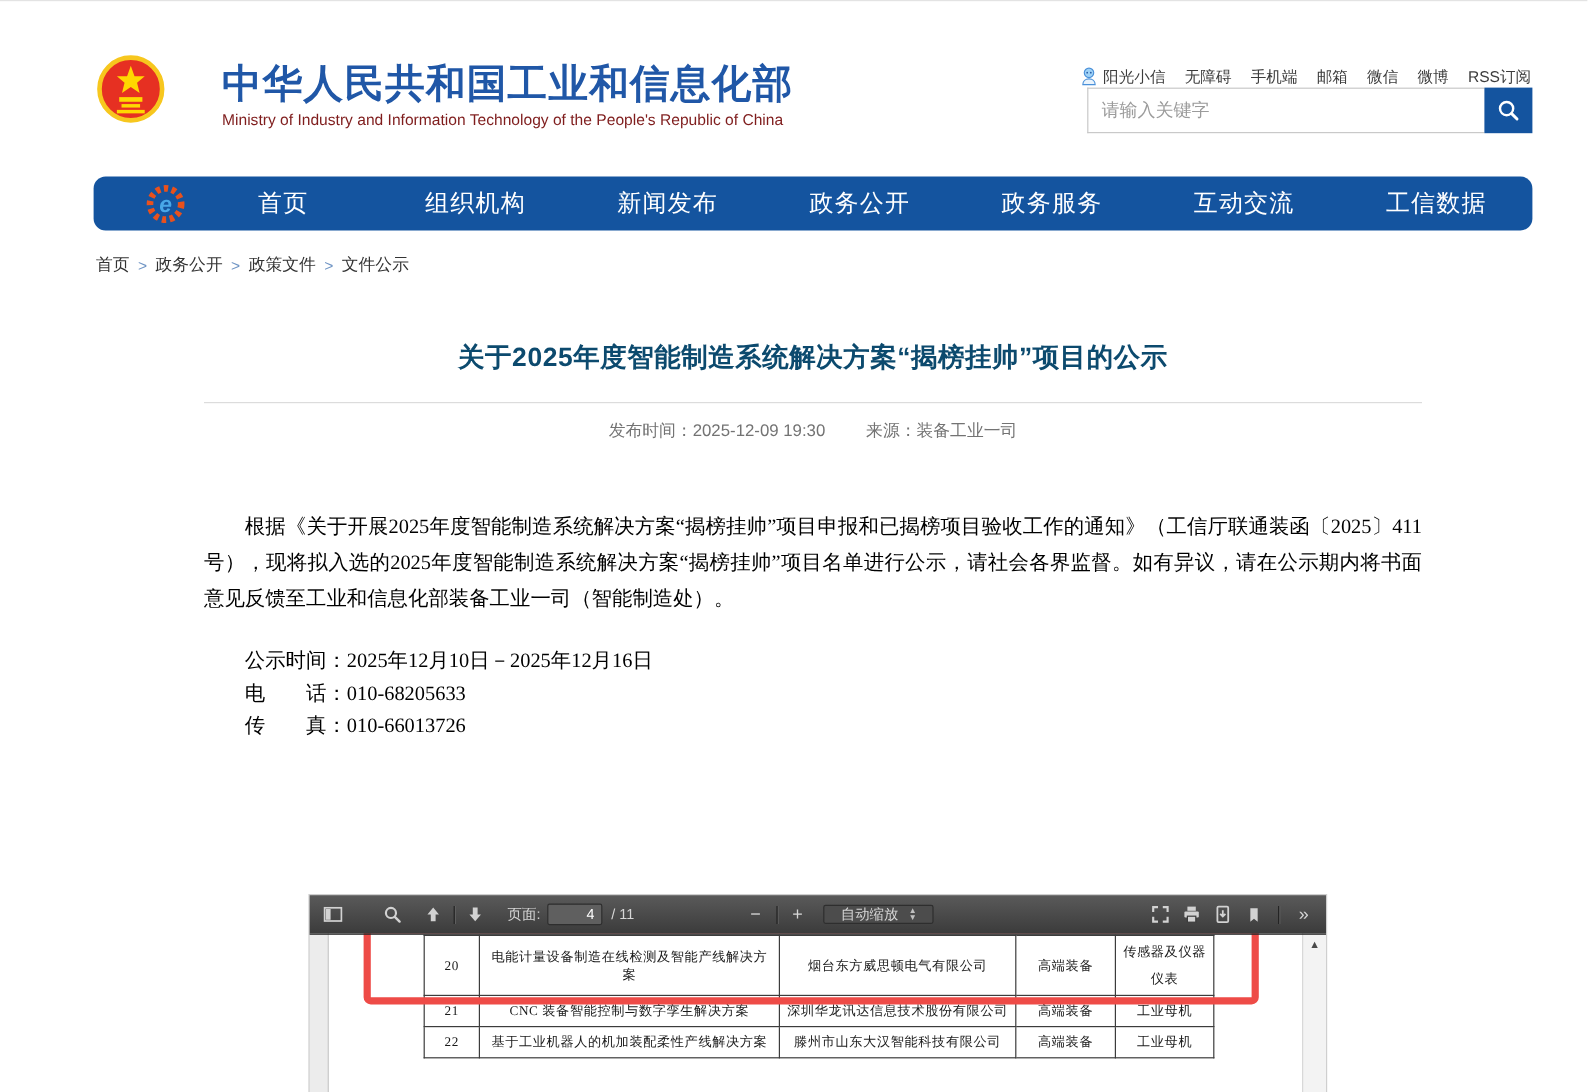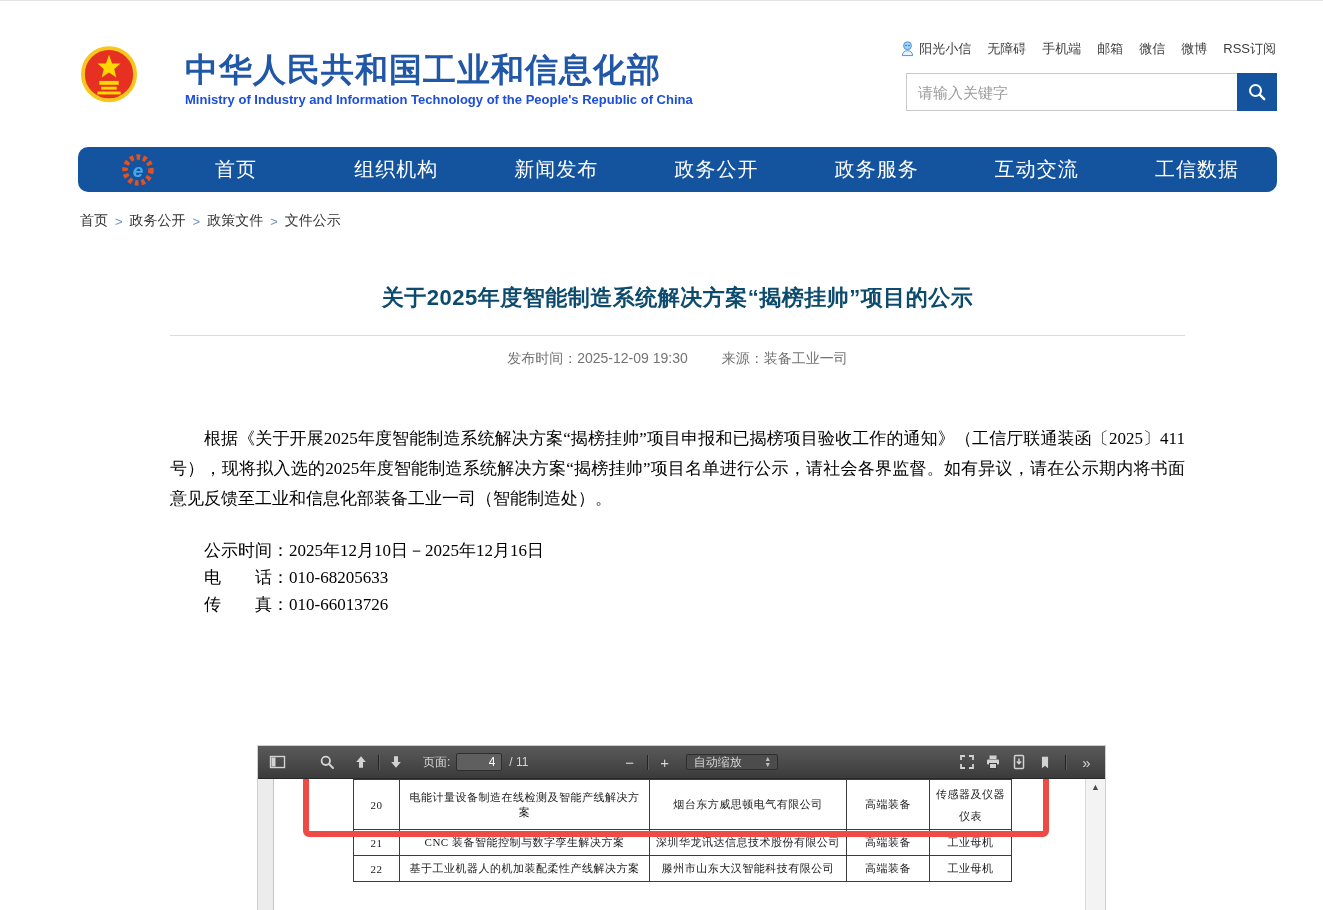--- a/index.html
+++ b/index.html
@@ -4,22 +4,22 @@
 <style>
   * { margin:0; padding:0; box-sizing:border-box; }
   html,body { background:#fff; }
   .page { position:relative; width:1323px; height:910px; background:#fff; overflow:hidden;
           font-family:"Liberation Sans",sans-serif; border-top:1px solid #e3e3e3; }
 
   
   .logo-wrap { position:absolute; left:80px; top:40px; display:flex; align-items:center;gap:33px; }
   .emblem { width:58px; height:76px; margin-right:14px; }
   .site-title { font-size:33px; font-weight:700; color:#2057a7; letter-spacing:1px; line-height:1.15; }
-  .site-subtitle { font-size:13px; font-weight:700; color:#1d4ed8; margin-top:4px; }
-  .quick-links { position:absolute; right:47px; top:39px; display:flex; gap:16px;
+  .site-subtitle { font-size:13px; font-weight:400; color:#7f1d1d; margin-top:4px; }
+  .quick-links { position:absolute; right:47px; top:54px; display:flex; gap:16px;
                  font-size:13px; color:#3c3c3c; }
   .quick-link { cursor:pointer; display:flex; align-items:center; gap:4px; white-space:nowrap; }
   .mascot { width:15px; height:18px; }
   .search-box { position:absolute; right:46px; top:72px; width:371px; height:38px; display:flex; }
   .search-input { flex:1; border:1px solid #c9c9c9; border-right:none; font-size:15px; padding:0 11px;
                   color:#be185d; outline:none; font-family:inherit; }
   .search-input::placeholder { color:#9b9b9b; }
   .search-btn { width:40px; height:38px; background:#14549f; border:none; display:flex;
                 align-items:center; justify-content:center; cursor:pointer; }
 
@@ -59,21 +59,21 @@
             cursor:pointer; border-radius:2px; }
   .tb-sep { width:1px; height:15px; background:#242424; margin:0 4px; box-shadow:1px 0 0 #5e5e5e; }
   .tb-spacer1 { flex:1; } .tb-spacer2 { flex:2; }
   .page-label { font-size:12px; margin:0 6px 0 14px; }
   .page-input { width:46px; height:18px; background:#5f5f5f; border:1px solid #2e2e2e; border-radius:2px;
                 color:#fff; text-align:right; font-size:12px; padding:0 6px; font-family:inherit; }
   .page-count { font-size:12px; margin-left:7px; }
   .zoom-glyph { font-size:15px; color:#d6d6d6; }
   .zoom-select { height:16px; background:#4c4c4c; border:1px solid #2e2e2e; border-radius:2px;
                  display:flex; align-items:center; font-size:12px; padding:0 7px; margin-left:8px;
-                 cursor:pointer; min-width:92px; justify-content:space-between; }
+                 cursor:pointer; min-width:92px; justify-content:center; }
   .spinner { display:flex; flex-direction:column; line-height:6px; font-size:8px; color:#c0c0c0; margin-left:10px; }
   .more-glyph { font-size:15px; letter-spacing:-1px; }
 
   .pdf-content { position:absolute; top:29px; left:0; right:0; bottom:0; overflow:hidden; }
   .pdf-page { position:absolute; left:15px; right:20px; top:0; height:170px; background:#fff;
               border-left:1px solid #c4c4c4; }
   .pdf-scrollbar { position:absolute; right:0; top:0; bottom:0; width:20px; background:#f3f3f3;
                    border-left:1px solid #d8d8d8; }
   .scroll-up { text-align:center; color:#4a4a4a; font-size:9px; padding-top:7px; cursor:pointer; }
   .annotation-rect { position:absolute; left:45px; top:-3px; width:746px; height:65px;

